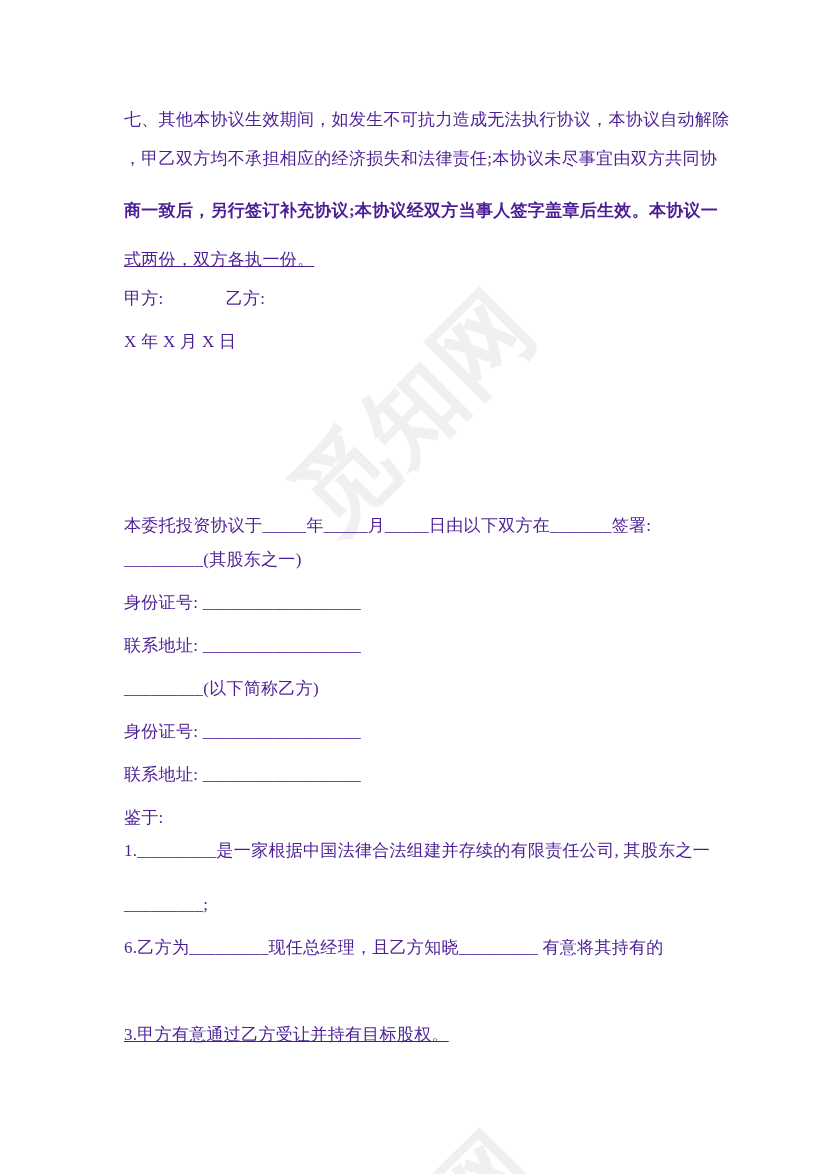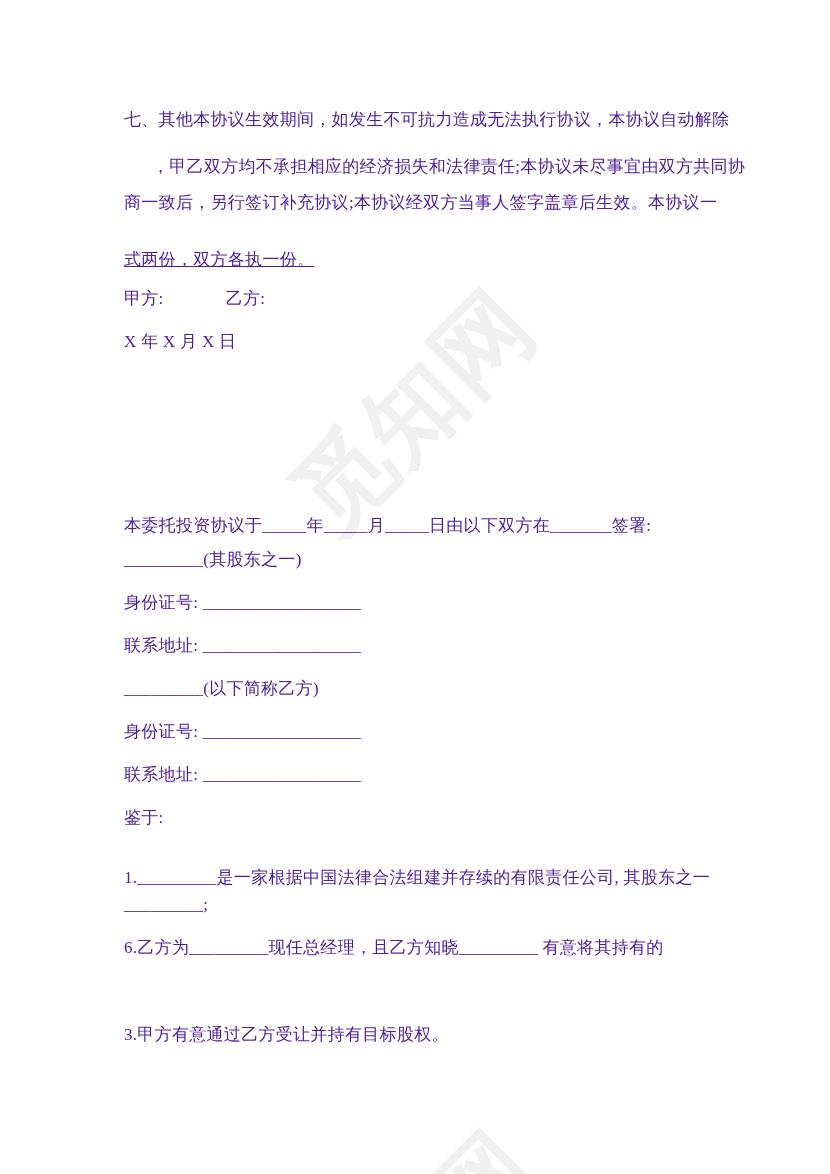--- a/index.html
+++ b/index.html
@@ -35,39 +35,39 @@
     white-space: nowrap;
     user-select: none;
     z-index: 0;
   }
   #watermark-1 { left: 415px; top: 412px; }
   #watermark-2 { left: 415px; top: 1253px; }
   .doc-line { z-index: 1; }
 
   
   #clause-l1   { top: 109px; }
-  #clause-l2   { top: 156px; margin-left: 28px; }
-  #clause-l3   { top: 192px; }
+  #clause-l2   { top: 148px; }
+  #clause-l3   { top: 200px; font-weight: bold; }
   #clause-l4   { top: 249px; text-decoration: underline; }
   #party-line  { top: 288px; }
   #date-line   { top: 331px; }
   #agr-title   { top: 463px; }
   #agr-intro   { top: 506px; margin-top: 9px; }
   #pa-blank    { top: 549px; }
   #pa-id       { top: 592px; }
   #pa-addr     { top: 635px; }
   #pb-blank    { top: 678px; }
   #pb-id       { top: 721px; }
   #pb-addr     { top: 764px; }
   #whereas     { top: 807px; }
-  #whereas-1   { top: 867px; }
+  #whereas-1   { top: 840px; }
   #whereas-2   { top: 894px; }
   #whereas-3   { top: 937px; }
   #whereas-4   { top: 981px; }
-  #whereas-5   { top: 1024px; }
+  #whereas-5   { top: 1024px; text-decoration: underline; }
 
   #party-b-label { display: inline-block; margin-left: 62px; font-family: Liberation Serif, serif; }
 </style>
 </head>
 <body>
 
 <div id="page">
 
   <div id="watermark-1" class="watermark" style="color: rgb(240, 240, 240);">觅知网</div>
   <div id="watermark-2" class="watermark" style="color: rgb(240, 240, 240);">觅知网</div>

